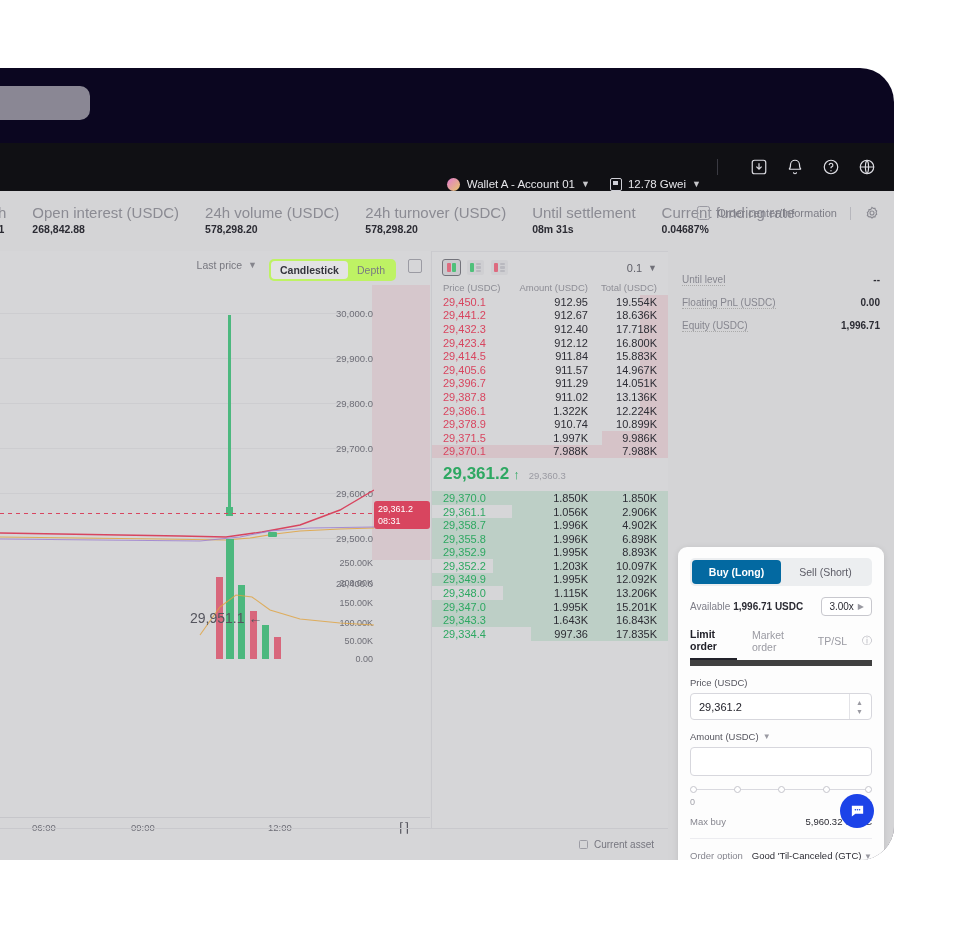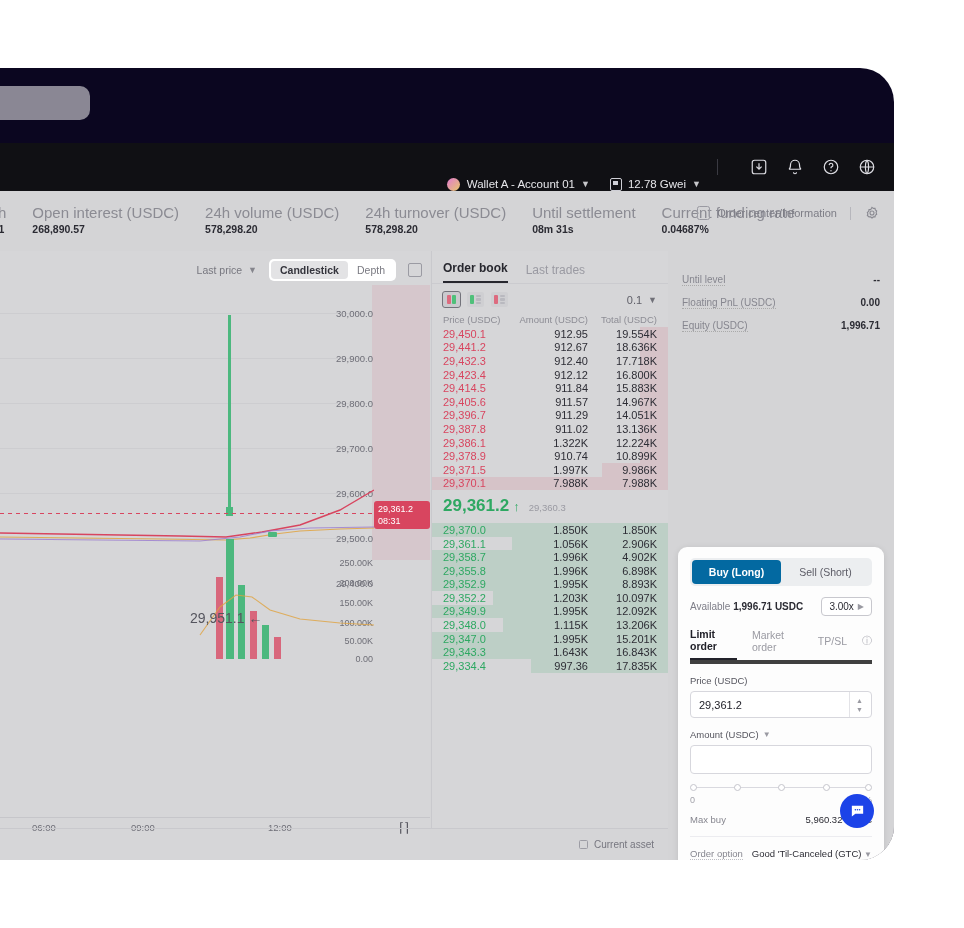--- a/index.html
+++ b/index.html
@@ -75,25 +75,25 @@
   .oc-ico{ width:13px;height:14px;border:1.2px solid #9a9aa2;border-radius:2.5px;margin-right:7px;}
   .oc-sep{ width:1px;height:13px;background:#b6b6bc;margin:0 13px;}
   .oc-gear{ width:16px;height:16px; color:#8a8a92; }
 
   
   #chart-panel{
     position:absolute; left:0; top:60px; width:430px; height:609px;
     background:#d6d6d8;
   }
   #chart-toolbar{
-    position:absolute; right:8px; top:8px; display:flex; align-items:center;
+    position:absolute; right:8px; top:8px; display:flex; align-items:flex-start;
   }
   .ct-lastprice{ font-size:10.5px; color:#77777f; display:flex; align-items:center; margin-right:12px;}
   .seg{
-    display:flex; background:#ffffff; border-radius:5px; padding:2px; font-size:10.5px;
+    display:flex; background:#bef264; border-radius:5px; padding:2px; font-size:10.5px;
   }
   .seg-item{ padding:3px 9px; border-radius:4px; color:#7a7a82;}
   .seg-item.on{ background:#e3e3e5; color:#34343c; font-weight:bold;}
   .ct-expand{ width:14px;height:14px;border:1.3px solid #9b9ba3;border-radius:2px;margin-left:12px;}
 
   #chart-canvas{ position:absolute; left:0; top:34px; width:430px; height:530px; }
   .grid-line{ position:absolute; left:0; width:372px; height:1px; background:#cdcdd0; }
   .ylab{
     position:absolute; right:57px; font-size:9.5px; color:#6e6e77; transform:translateY(-50%);
     text-align:right;
@@ -195,21 +195,21 @@
   }
   #side-toggle{ display:flex; background:#eceef0; border-radius:5px; padding:2px; }
   .side-btn{ flex:1; text-align:center; font-size:10.5px; padding:6px 0; border-radius:4px;
              color:#5c5c66;}
   .side-btn.on{ background:#0369a1; color:#fff; font-weight:bold;}
   #avail-row{ display:flex; align-items:center; justify-content:space-between; margin-top:11px;}
   #avail-txt{ font-size:10px; color:#7e7e88;}
   #avail-txt b{ color:#2b2b33;text-align:right;}
   #lev-btn{ border:1px solid #c8c8ce; border-radius:4px; font-size:10px; padding:3px 7px;
             color:#2b2b33; display:flex; align-items:center; gap:4px; background:#fff;}
-  #ord-tabs{ display:flex; align-items:center; margin-top:12px; border-bottom:4px solid #404040;}
+  #ord-tabs{ display:flex; align-items:center; margin-top:12px; border-bottom:6px solid #404040;}
   .ord-tab{ font-size:10.5px; color:#9a9aa2; margin-right:15px; padding-bottom:6px;}
   .ord-tab.on{ color:#22222a; font-weight:bold; border-bottom:2px solid #22222a;}
   .fld-label{ font-size:9.5px; color:#55555e; margin-top:11px; display:flex;align-items:center;gap:4px;}
   .fld{
     margin-top:5px; height:27px; border:1px solid #d7d7dd; border-radius:4px;
     display:flex; align-items:center; padding:0 8px; font-size:11px; color:#22222a;
     background:#fff;
   }
   .fld .sp{ margin-left:auto; display:flex; flex-direction:column; gap:2px; color:#9a9aa2; font-size:7px;
             border-left:1px solid #e3e3e7; padding-left:6px; height:100%; justify-content:center;}
@@ -279,21 +279,21 @@
 
     <div id="app-body">
 
       <div id="ticker-bar">
         <div class="tk" id="tk-first">
           <div class="tk-label">high</div>
           <div class="tk-value">951.1</div>
         </div>
         <div class="tk">
           <div class="tk-label">Open interest (USDC)</div>
-          <div class="tk-value">268,890.57</div>
+          <div class="tk-value">268,842.88</div>
         </div>
         <div class="tk">
           <div class="tk-label">24h volume (USDC)</div>
           <div class="tk-value">578,298.20</div>
         </div>
         <div class="tk">
           <div class="tk-label">24h turnover (USDC)</div>
           <div class="tk-value">578,298.20</div>
         </div>
         <div class="tk">
@@ -394,24 +394,20 @@
 
         <div id="xaxis">
           <span class="xlab" style="left:32px">06:00</span>
           <span class="xlab" style="left:131px">09:00</span>
           <span class="xlab" style="left:268px">12:00</span>
           <span id="crosshair-cur" style="position:absolute;left:399px;top:2px">⌈⌉</span>
         </div>
       </div>
 
       <div id="orderbook">
-        <div id="ob-tabs">
-          <div class="ob-tab on">Order book</div>
-          <div class="ob-tab">Last trades</div>
-        </div>
         <div id="ob-controls">
           <div style="display:flex;align-items:center">
             <div class="ob-mode on">
               <span class="bar-r"></span>
                 <span class="bar-g"></span>
             </div>
             <div class="ob-mode">
               <span class="bar-g"></span>
                 <span class="bar-sm">
                   <i></i>

